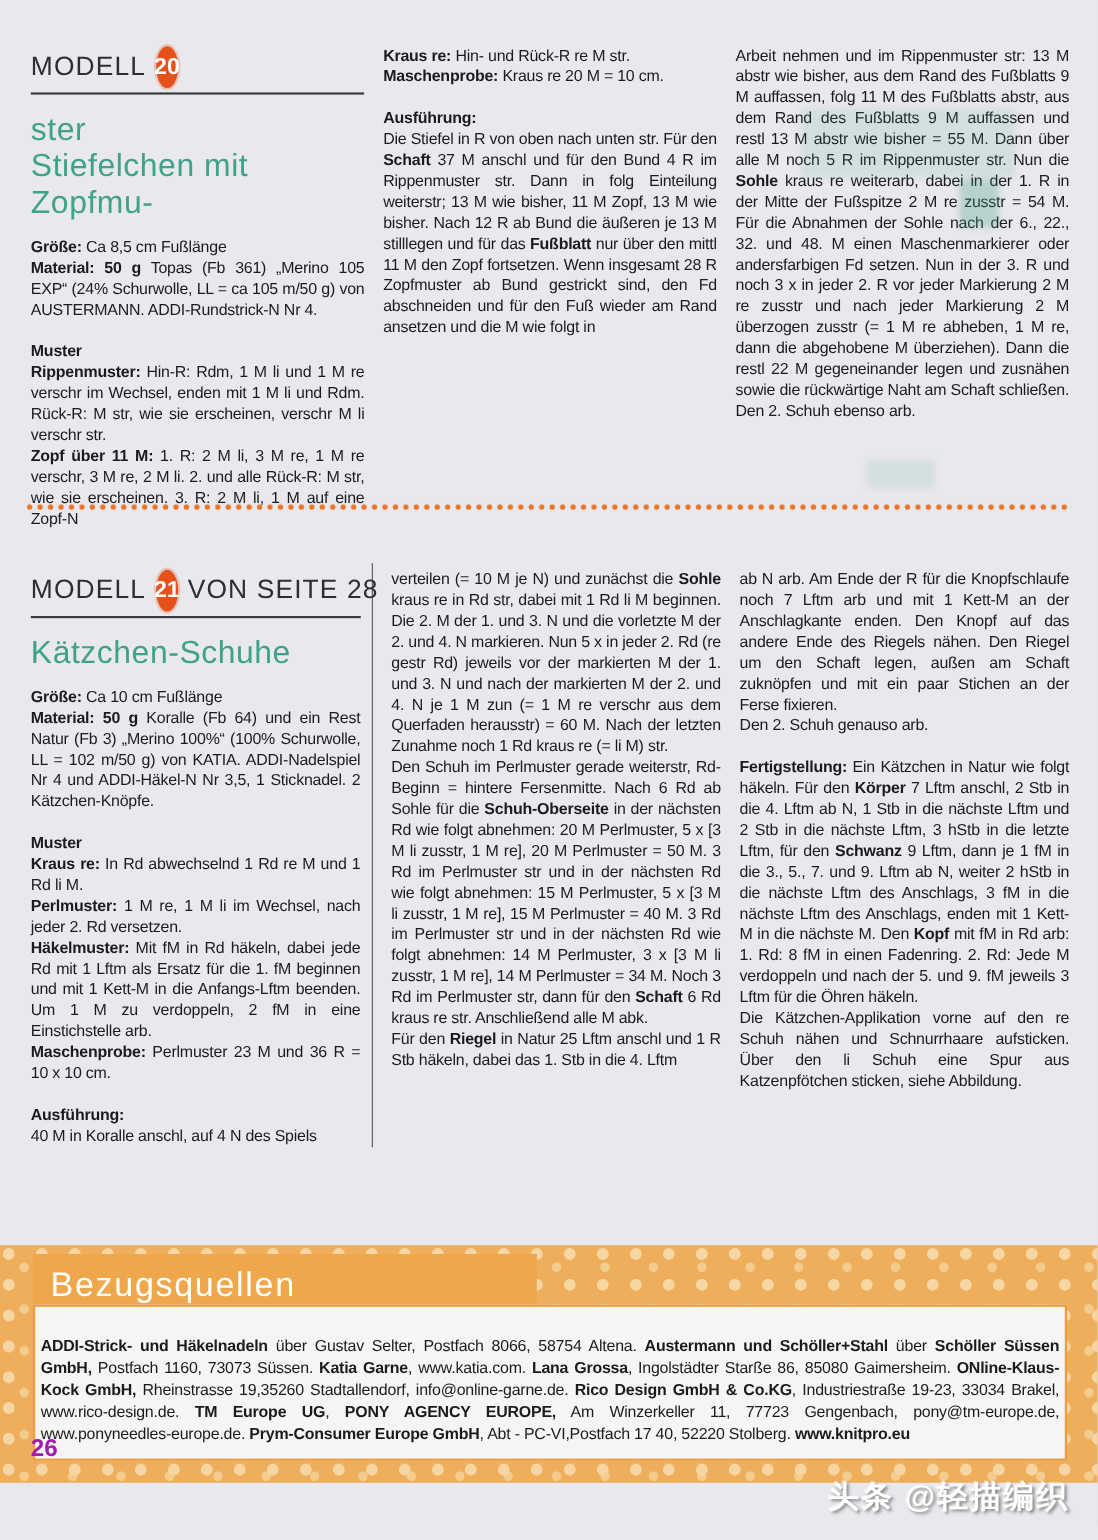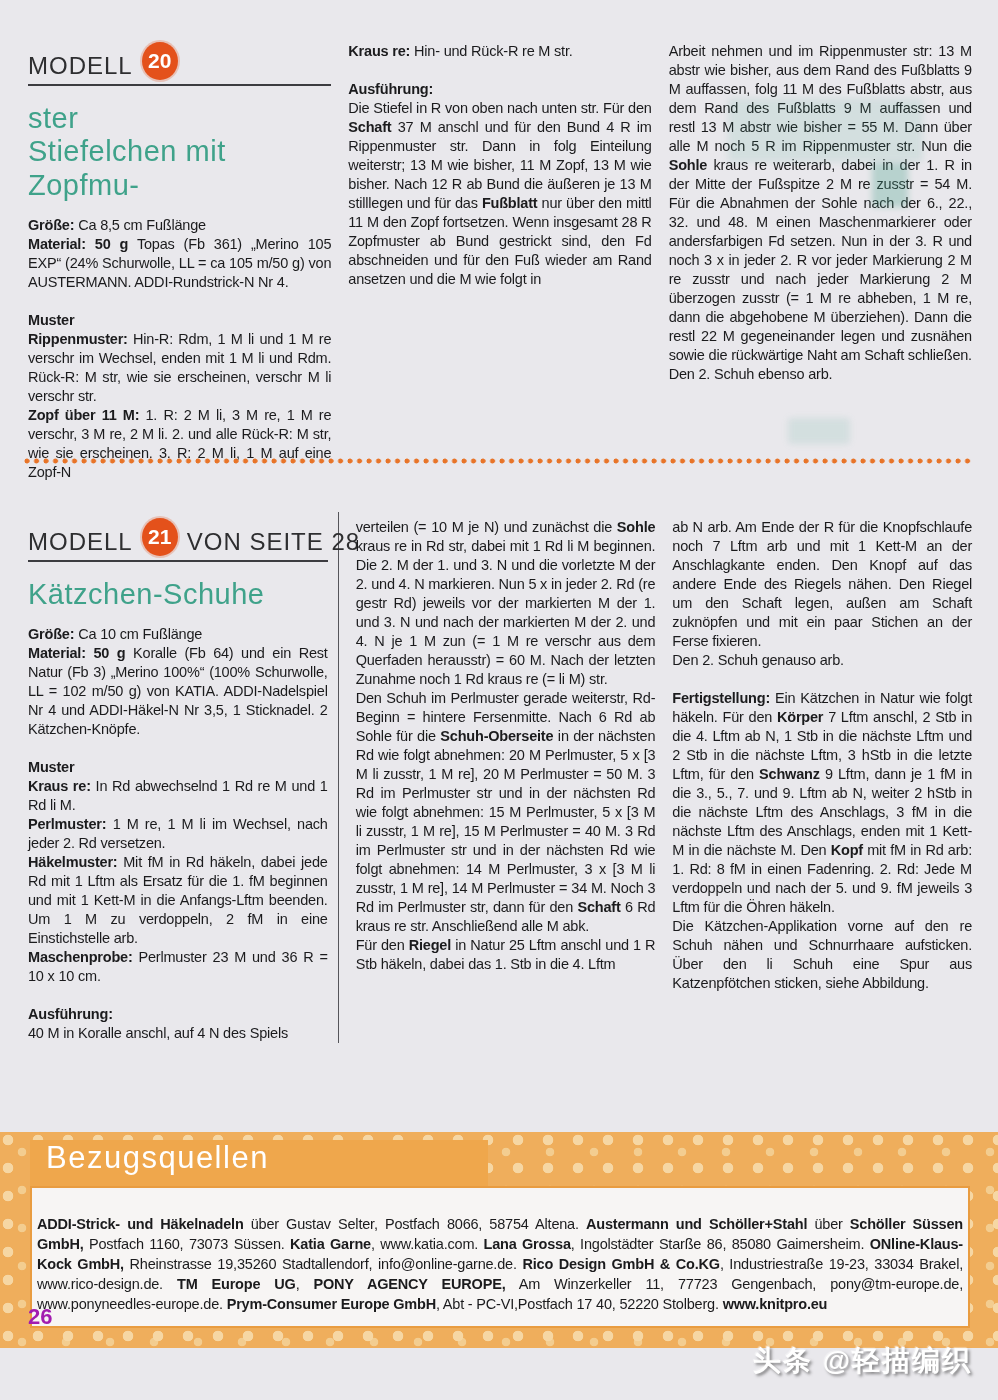--- a/index.html
+++ b/index.html
@@ -8,39 +8,39 @@
   
   .model{position:absolute;left:28px;width:944px;display:flex;gap:17px;}
   #m20{top:36px;}
   #m21{top:512px;}
   .col{flex:1 1 0;padding-top:6px;box-sizing:border-box;min-width:0;}
   #m21 .col1{border-right:1.5px solid #55555a;padding-right:10px;}
   .para{font-size:14.5px;line-height:19px;letter-spacing:-0.2px;text-align:justify;margin:0;}
   .para .b{font-weight:bold;}
   .gap{margin-top:19px;}
   
-  .model-head-row{display:flex;align-items:flex-end;gap:9px;}
+  .model-head-row{display:flex;align-items:center;gap:9px;}
   .model-label,.head-suffix{font-size:24px;letter-spacing:1px;color:#2e2e30;white-space:nowrap;}
-  .badge{flex:0 0 auto;width:36px;height:38px;border-radius:50%;background:#e4511b;color:#fff;
+  .badge{flex:0 0 auto;width:20px;height:38px;border-radius:50%;background:#e4511b;color:#fff;
          font-weight:bold;font-size:21px;display:flex;align-items:center;justify-content:center;
          box-shadow:0 0 0 2px rgba(228,81,27,.25);}
   .head-rule{height:2px;background:#3c3c40;margin-top:4px;}
   .title{color:#3fa28a;font-size:29px;line-height:1.15;font-weight:normal;margin:16px 0 14px;letter-spacing:.5px;}
   .title span{display:block;}
   
   .sep{position:absolute;left:24px;right:24px;top:458px;height:6px;
        background-image:radial-gradient(circle at 3px 3px,#e87428 2.2px,transparent 2.8px);
        background-size:9.5px 6px;background-repeat:repeat-x;}
   
   .sources{position:absolute;left:0;right:0;top:1132px;height:216px;background-color:#efae5c;
        background-image:radial-gradient(circle at 8px 8px,#f6d7a4 5px,transparent 5.6px),
                         radial-gradient(circle at 22px 20px,#f3cd90 4px,transparent 4.6px);
        background-size:30px 28px,44px 38px;}
   .sources-bar{position:absolute;left:30px;top:8px;width:458px;height:46px;background:#efa74c;
-       display:flex;align-items:flex-start;padding-left:16px;box-sizing:border-box;}
+       display:flex;align-items:flex-end;padding-left:16px;box-sizing:border-box;}
   .sources-bar-text{color:#fff;font-size:31px;letter-spacing:1.5px;}
   .sources-box{position:absolute;left:30px;right:28px;top:54px;bottom:20px;background:#f7f5f4;
        border:2px solid #e99c40;padding:11px 5px;box-sizing:border-box;}
   .sources-text{font-size:14.5px;line-height:20px;letter-spacing:-0.2px;text-align:justify;}
   .sources-text .b{font-weight:bold;}
   
   .page-number{position:absolute;left:28px;top:1304px;font-size:22px;font-weight:bold;color:#a21caf;}
   .watermark{position:absolute;right:26px;top:1342px;font-size:28px;font-weight:bold;color:#fff;
        letter-spacing:2px;text-shadow:2px 2px 3px rgba(60,60,60,.6),-1px -1px 1px rgba(255,255,255,.5);
        font-family:"Liberation Sans",sans-serif;}
@@ -69,20 +69,21 @@
         <span>Stiefelchen mit Zopfmu-</span>
       </h1>
       <p class="para"><span class="b">Größe:</span><span> Ca 8,5 cm Fußlänge</span></p>
       <p class="para"><span class="b">Material: 50 g</span><span> Topas (Fb 361) „Merino 105 EXP“ (24% Schurwolle, LL = ca 105 m/50 g) von AUSTERMANN. ADDI-Rundstrick-N Nr 4.</span></p>
       <p class="para gap"><span class="b">Muster</span></p>
       <p class="para"><span class="b">Rippenmuster:</span><span> Hin-R: Rdm, 1 M li und 1 M re verschr im Wechsel, enden mit 1 M li und Rdm. Rück-R: M str, wie sie erscheinen, verschr M li verschr str.</span></p>
       <p class="para"><span class="b">Zopf über 11 M:</span><span> 1. R: 2 M li, 3 M re, 1 M re verschr, 3 M re, 2 M li. 2. und alle Rück-R: M str, wie sie erscheinen. 3. R: 2 M li, 1 M auf eine Zopf-N</span></p>
     </div>
     <div class="col">
       <p class="para"><span class="b">Kraus re:</span><span> Hin- und Rück-R re M str.</span></p>
+      <p class="para"><span class="b">Maschenprobe:</span><span> Kraus re 20 M = 10 cm.</span></p>
       <p class="para gap"><span class="b">Ausführung:</span></p>
       <p class="para"><span>Die Stiefel in R von oben nach unten str. Für den </span><span class="b">Schaft</span><span> 37 M anschl und für den Bund 4 R im Rippenmuster str. Dann in folg Einteilung weiterstr; 13 M wie bisher, 11 M Zopf, 13 M wie bisher. Nach 12 R ab Bund die äußeren je 13 M stilllegen und für das </span><span class="b">Fußblatt</span><span> nur über den mittl 11 M den Zopf fortsetzen. Wenn insgesamt 28 R Zopfmuster ab Bund gestrickt sind, den Fd abschneiden und für den Fuß wieder am Rand ansetzen und die M wie folgt in</span></p>
     </div>
     <div class="col">
       <p class="para"><span>Arbeit nehmen und im Rippenmuster str: 13 M abstr wie bisher, aus dem Rand des Fußblatts 9 M auffassen, folg 11 M des Fußblatts abstr, aus dem Rand des Fußblatts 9 M auffassen und restl 13 M abstr wie bisher = 55 M. Dann über alle M noch 5 R im Rippenmuster str. Nun die </span><span class="b">Sohle</span><span> kraus re weiterarb, dabei in der 1. R in der Mitte der Fußspitze 2 M re zusstr = 54 M. Für die Abnahmen der Sohle nach der 6., 22., 32. und 48. M einen Maschenmarkierer oder andersfarbigen Fd setzen. Nun in der 3. R und noch 3 x in jeder 2. R vor jeder Markierung 2 M re zusstr und nach jeder Markierung 2 M überzogen zusstr (= 1 M re abheben, 1 M re, dann die abgehobene M überziehen). Dann die restl 22 M gegeneinander legen und zusnähen sowie die rückwärtige Naht am Schaft schließen.</span></p>
       <p class="para"><span>Den 2. Schuh ebenso arb.</span></p>
     </div>
   </section>
 
   <div class="artifact a1"></div>

